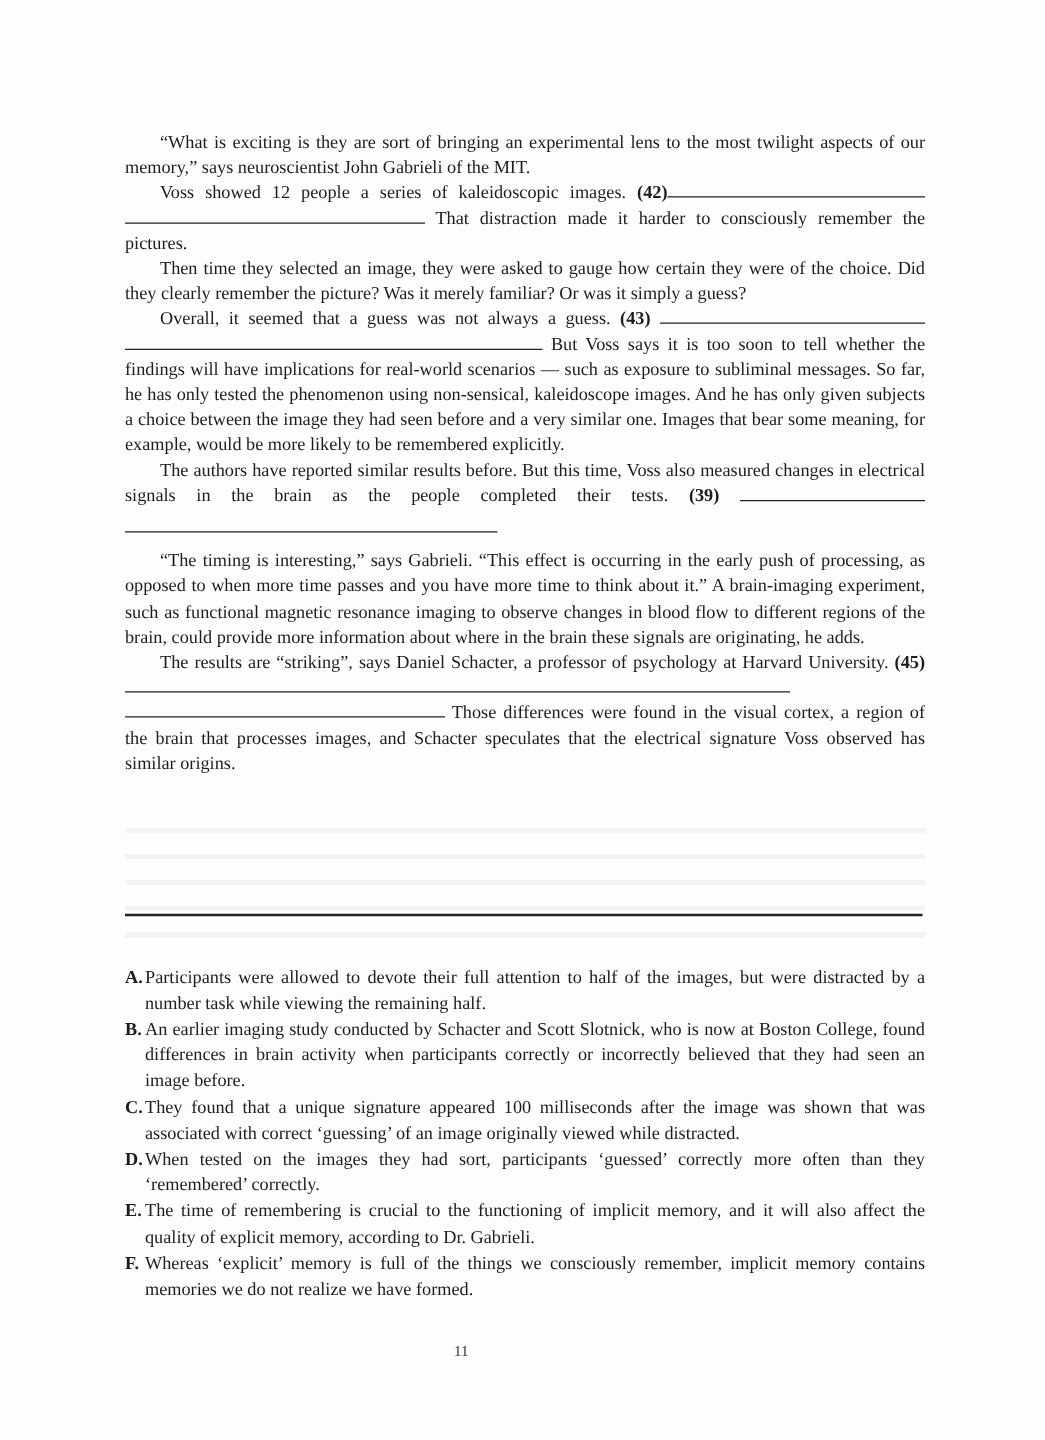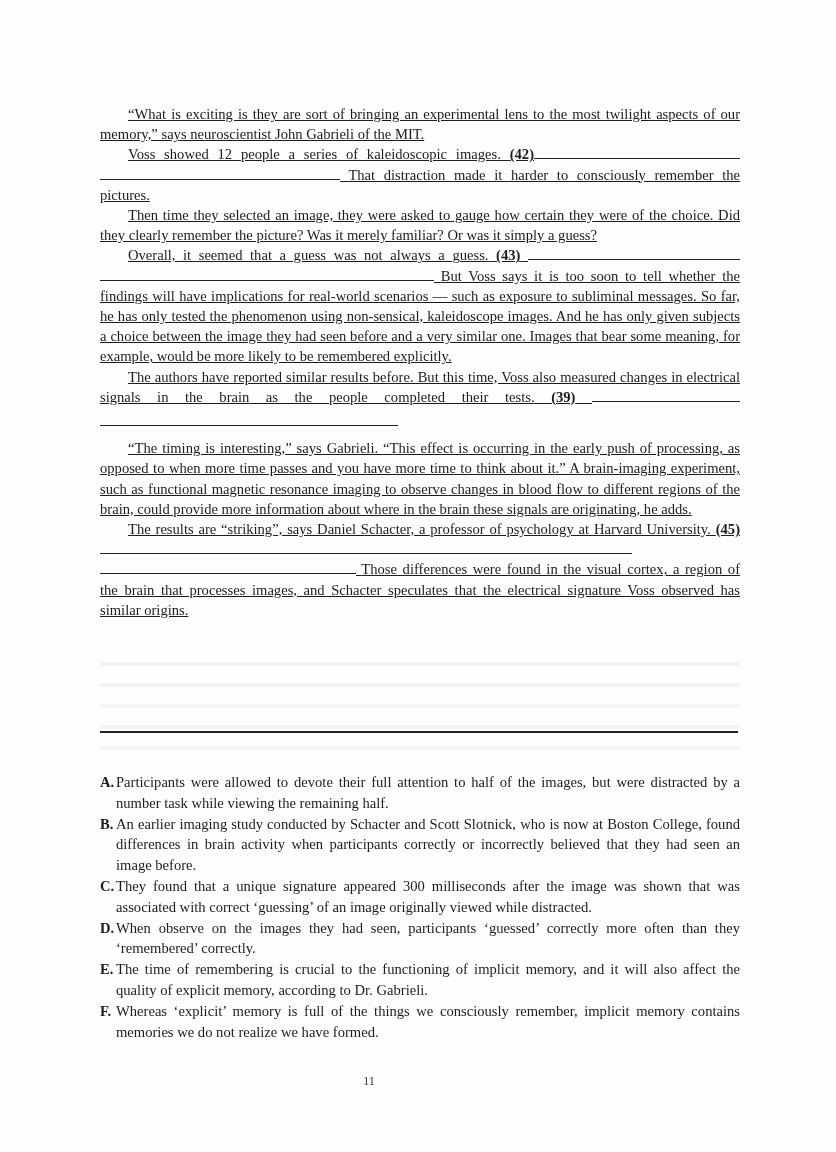--- a/index.html
+++ b/index.html
@@ -2,21 +2,21 @@
 <html><head>
 <meta charset="utf-8">
 <style>
   html, body { margin: 0; padding: 0; }
   body {
     width: 836px; height: 1152px; background: #fdfdfd; position: relative; overflow: hidden;
     font-family: "Liberation Serif", "DejaVu Serif", serif; color: #1c1c1c;
   }
   .page { position: absolute; left: 100px; top: 104px; width: 640px; font-size: 14.6px; line-height: 20.2px; }
   .p { text-align: justify; margin: 0; }
-  .p.indent { text-indent: 28px; text-decoration: underline; }
+  .p.indent { text-indent: 28px; }
   .blank { display: inline-block; border-bottom: 1.6px solid #222; height: 12px; vertical-align: baseline; }
   .b { font-weight: bold; margin-top: 44px; }
   .divider { position: absolute; left: 100px; top: 731px; width: 638px; border-top: 2px solid #222; }
   .options { position: absolute; left: 100px; top: 772px; width: 640px; font-size: 14.6px; line-height: 20.8px; }
   .opt { display: flex; margin: 0; }
   .opt-letter { width: 16px; flex: none; font-weight: bold; }
   .opt-text { flex: 1; text-align: justify; }
   .page-number { position: absolute; left: 0; width: 738px; top: 1074px; text-align: center; font-size: 12px; color: #333; }
   .bleed { position: absolute; left: 100px; top: 650px; width: 640px; height: 110px; opacity: 0.05;
     background: repeating-linear-gradient(180deg, transparent 0 12px, #444 12px 16px, transparent 16px 21px); }
@@ -72,25 +72,25 @@
   <div class="opt">
     <span class="opt-letter">A.</span>
     <span class="opt-text">Participants were allowed to devote their full attention to half of the images, but were distracted by a number task while viewing the remaining half.</span>
   </div>
   <div class="opt">
     <span class="opt-letter">B.</span>
     <span class="opt-text">An earlier imaging study conducted by Schacter and Scott Slotnick, who is now at Boston College, found differences in brain activity when participants correctly or incorrectly believed that they had seen an image before.</span>
   </div>
   <div class="opt">
     <span class="opt-letter">C.</span>
-    <span class="opt-text">They found that a unique signature appeared 300 milliseconds after the image was shown that was associated with correct ‘guessing’ of an image originally viewed while distracted.</span>
+    <span class="opt-text">They found that a unique signature appeared 100 milliseconds after the image was shown that was associated with correct ‘guessing’ of an image originally viewed while distracted.</span>
   </div>
   <div class="opt">
     <span class="opt-letter">D.</span>
-    <span class="opt-text">When observe on the images they had seen, participants ‘guessed’ correctly more often than they ‘remembered’ correctly.</span>
+    <span class="opt-text">When tested on the images they had sort, participants ‘guessed’ correctly more often than they ‘remembered’ correctly.</span>
   </div>
   <div class="opt">
     <span class="opt-letter">E.</span>
     <span class="opt-text">The time of remembering is crucial to the functioning of implicit memory, and it will also affect the quality of explicit memory, according to Dr. Gabrieli.</span>
   </div>
   <div class="opt">
     <span class="opt-letter">F.</span>
     <span class="opt-text">Whereas ‘explicit’ memory is full of the things we consciously remember, implicit memory contains memories we do not realize we have formed.</span>
   </div>
 </div>

